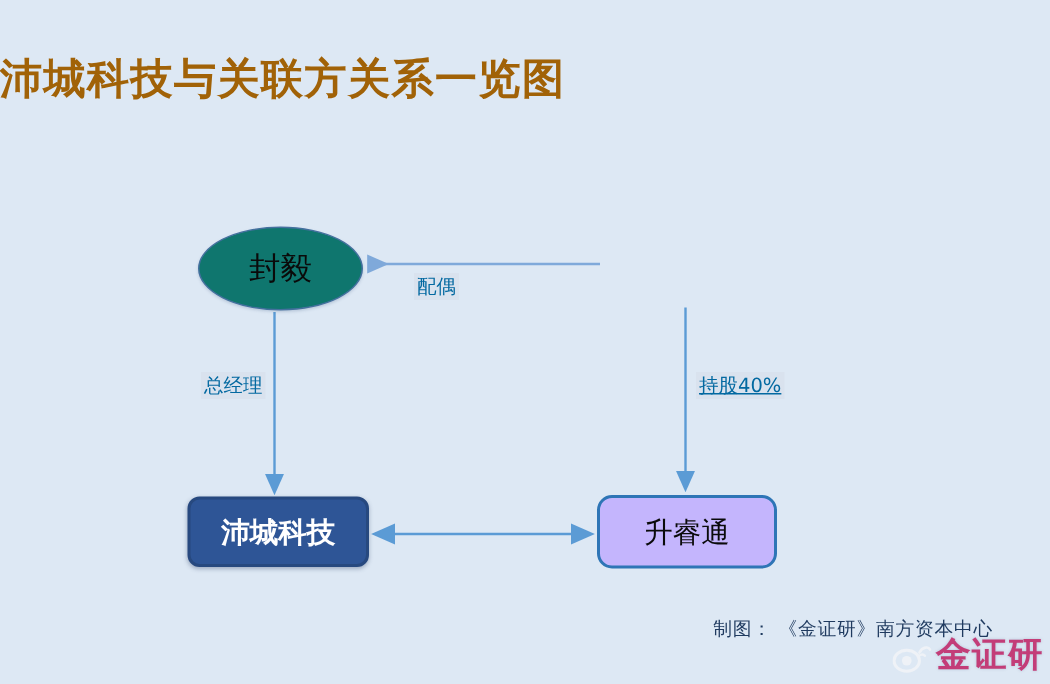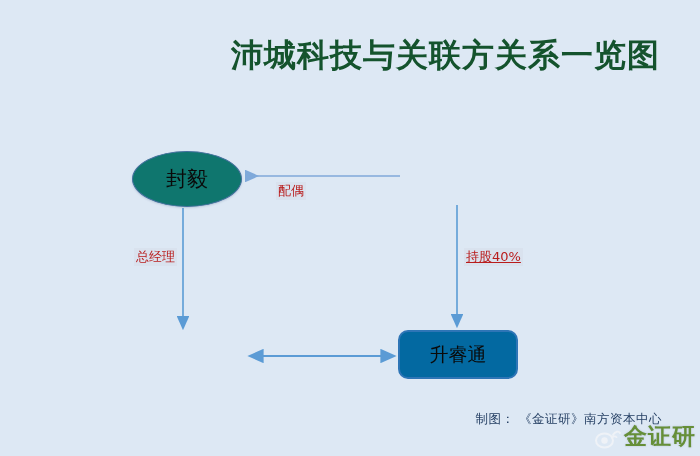--- a/index.html
+++ b/index.html
@@ -8,24 +8,24 @@
     position: relative;
     width: 700px;
     height: 456px;
     background: #dde8f4;
     overflow: hidden;
   }
   .title {
     position: absolute;
     left: 0; top: 34px;
     width: 660px;
-    text-align: right;
-    font-size: 32px;
+    text-align: left;
+    font-size: 28px;
     font-weight: bold;
-    color: #14532d;
+    color: #a16207;
     letter-spacing: 1px;
   }
   svg.connectors {
     position: absolute;
     left: 0; top: 0;
     width: 700px; height: 456px;
   }
   .node {
     position: absolute;
     display: flex;
@@ -44,30 +44,30 @@
   .box-dark {
     background: #2e5596;
     border: 2px solid #27497f;
     border-radius: 8px;
     color: #ffffff;
     font-size: 19px;
     font-weight: bold;
     box-shadow: 0 1px 3px rgba(40,60,100,0.35);
   }
   .box-light {
-    background: #0369a1;
+    background: #c4b5fd;
     border: 2px solid #2e75b6;
     border-radius: 10px;
     color: #0a0a0a;
     font-size: 19px;
   }
   .edge-label {
     position: absolute;
     font-size: 13px;
-    color: #b91c1c;
+    color: #0369a1;
     background: rgba(210,216,226,0.35);
     padding: 0 2px;
     white-space: nowrap;
   }
   .credit {
     position: absolute;
     right: 38px;
     top: 411px;
     font-size: 12.5px;
     color: #1f3a5f;
@@ -78,21 +78,21 @@
     right: 4px;
     top: 421px;
     display: flex;
     align-items: center;
     gap: 3px;
     opacity: 0.82;
   }
   .watermark .wm-text {
     font-size: 23px;
     font-weight: bold;
-    color: #4d7c0f;
+    color: #be185d;
     text-shadow: 0 0 2px rgba(120,140,170,0.5);
     letter-spacing: 1px;
   }
 </style>
 </head>
 <body>
 
 <div id="canvas">
 
   <div class="title">沛城科技与关联方关系一览图</div>
@@ -117,20 +117,23 @@
     <line x1="457" y1="205" x2="457" y2="325" stroke="#5b9bd5" stroke-width="1.6" marker-end="url(#arrow)"></line>
 
     <line x1="251" y1="356" x2="393" y2="356" stroke="#5b9bd5" stroke-width="1.8" marker-start="url(#arrowStart)" marker-end="url(#arrow)"></line>
   </svg>
 
   <div class="node ellipse" style="left:132px; top:151px; width:110px; height:56px;">
     <span>封毅</span>
   </div>
 
 
+  <div class="node box-dark" style="left:125px; top:331px; width:121px; height:47px;">
+    <span>沛城科技</span>
+  </div>
 
   <div class="node box-light" style="left:398px; top:330px; width:120px; height:49px;">
     <span>升睿通</span>
   </div>
 
   <div class="edge-label" style="left:276px; top:182px;">配偶</div>
 
   <div class="edge-label" style="left:134px; top:248px;font-family:Liberation Serif, serif;">总经理</div>
 
   <div class="edge-label" style="left:464px; top:248px;text-decoration:underline;">持股40%</div>

